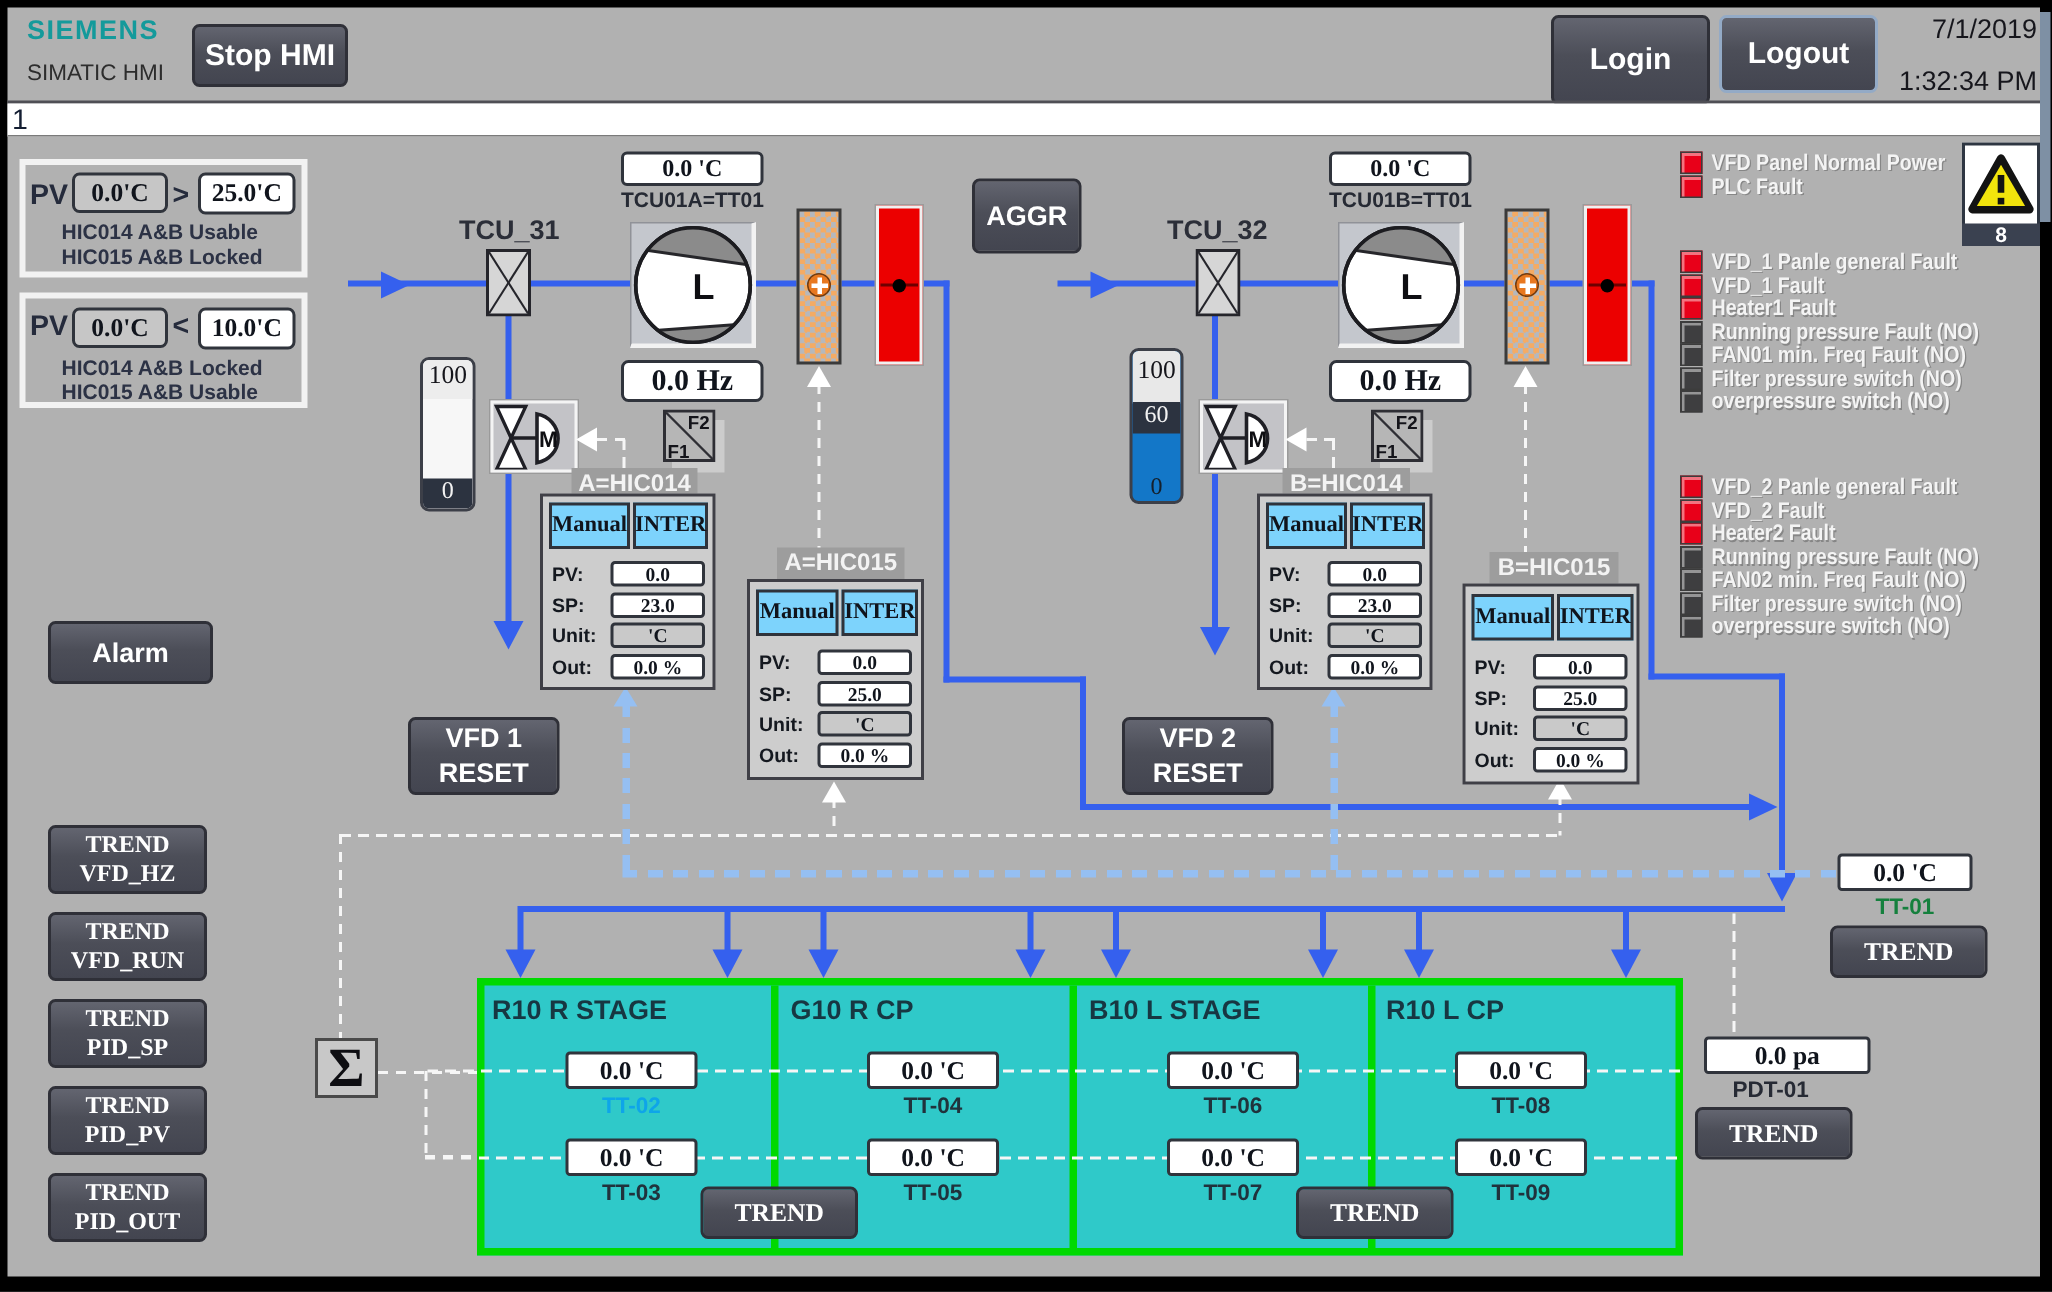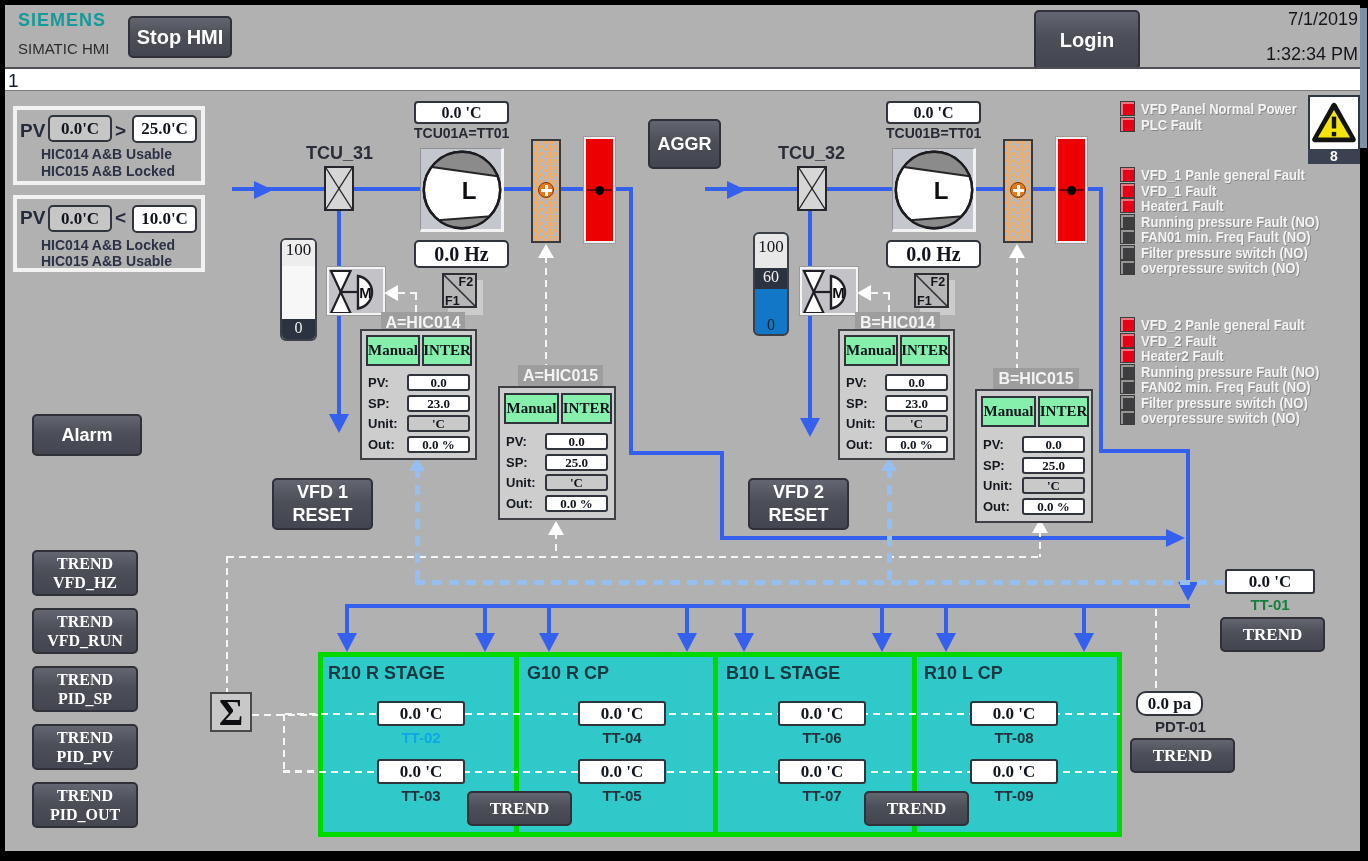--- a/index.html
+++ b/index.html
@@ -23,21 +23,21 @@
 .dwv{position:absolute;width:2px;background:repeating-linear-gradient(180deg,#f6f6f6 0 7px,rgba(0,0,0,0) 7px 12px);}
 .dbh{position:absolute;height:5px;background:repeating-linear-gradient(90deg,#95bff2 0 10px,rgba(0,0,0,0) 10px 17px);}
 .dbv{position:absolute;width:5px;background:repeating-linear-gradient(180deg,#95bff2 0 10px,rgba(0,0,0,0) 10px 17px);}
 .wau{position:absolute;width:0;height:0;border-left:8px solid transparent;
   border-right:8px solid transparent;border-bottom:14px solid #fff;}
 .wal{position:absolute;width:0;height:0;border-top:8px solid transparent;
   border-bottom:8px solid transparent;border-right:14px solid #fff;}
 .bau{position:absolute;width:0;height:0;border-left:8px solid transparent;
   border-right:8px solid transparent;border-bottom:13px solid #95bff2;}
 .hic{position:absolute;background:#cdcdcd;border:2px solid #3f3f46;box-sizing:border-box;}
-.hbtn{position:absolute;height:31px;background:#86efac;border:2px solid #2f333b;
+.hbtn{position:absolute;height:31px;background:#7dd3fc;border:2px solid #2f333b;
   font-family:"Liberation Serif",serif;font-weight:bold;font-size:15px;color:#10141c;
   display:flex;align-items:center;justify-content:center;box-sizing:border-box;}
 .hrl{position:absolute;left:6px;font-weight:bold;font-size:13px;color:#14181f;}
 .hrv{position:absolute;left:45px;width:63px;height:17px;background:#fff;
   border:2px solid #30343c;border-radius:3px;font-family:"Liberation Serif",serif;
   font-weight:bold;font-size:13px;color:#10141c;display:flex;align-items:center;
   justify-content:center;box-sizing:border-box;}
 .hlabel{position:absolute;background:#9d9d9d;color:#f3f3f3;font-weight:bold;
   font-size:16px;display:flex;align-items:center;justify-content:center;}
 .frow{position:absolute;left:1120px;display:flex;align-items:center;}
@@ -52,20 +52,21 @@
 </style>
 </head>
 <body>
 <div id="scr">
 <div class="bg"></div>
 
 <div class="ab" style="left:18px;top:10px;font-size:18px;font-weight:bold;color:#149a9b;letter-spacing:1px;">SIEMENS</div>
 <div class="ab" style="left:18px;top:40px;font-size:15px;color:#2d2d2d;">SIMATIC HMI</div>
 <div class="ab btn" style="left:128px;top:16px;width:104px;height:42px;font-size:20px;">Stop HMI</div>
 <div class="ab btn" style="left:1034px;top:10px;width:106px;height:60px;font-size:20px;">Login</div>
+<div class="ab btn" style="left:1146px;top:10px;width:106px;height:52px;font-size:20px;border-color:#93aac6;">Logout</div>
 <div class="ab" style="left:1230px;top:9px;width:128px;font-size:18px;color:#16161c;text-align:right;">7/1/2019</div>
 <div class="ab" style="left:1210px;top:44px;width:148px;font-size:18px;color:#16161c;text-align:right;">1:32:34 PM</div>
 <div class="ab" style="left:5px;top:67px;width:1355px;height:2px;background:#4f4f55;"></div>
 <div class="ab" style="left:5px;top:69px;width:1355px;height:22px;background:#fff;border-bottom:1px solid #7a7a7a;"></div>
 <div class="ab" style="left:8px;top:70px;font-size:19px;color:#141e32;">1</div>
 
 <div class="ab" style="left:13px;top:106px;width:192px;height:79px;border:4px solid #f2f2f2;"></div>
 <div class="ab" style="left:20px;top:120px;font-size:19px;font-weight:bold;color:#252b3c;">PV</div>
 <div class="ab vb" style="left:48px;top:115px;width:64px;height:27px;font-size:17px;background:#c6c6c6;border-radius:5px;">0.0'C</div>
 <div class="ab" style="left:115px;top:120px;font-size:19px;font-weight:bold;color:#252b3c;">&gt;</div>
@@ -353,21 +354,21 @@
 <div class="ab ttl" style="left:778px;top:787px;width:88px;font-size:15px;text-align:center;color:#20323c;">TT-07</div>
 <div class="ab ttl" style="left:970px;top:787px;width:88px;font-size:15px;text-align:center;color:#20323c;">TT-09</div>
 <div class="ab btn tser" style="left:467px;top:791px;width:105px;height:35px;font-size:17px;">TREND</div>
 <div class="ab btn tser" style="left:864px;top:791px;width:105px;height:35px;font-size:17px;">TREND</div>
 
 <div class="ab" style="left:210px;top:692px;width:42px;height:40px;background:#c8c8c8;border:2px solid #4a4a4a;display:flex;align-items:center;justify-content:center;font-family:'Liberation Serif',serif;font-size:37px;font-weight:bold;color:#0e0e12;">Σ</div>
 
 <div class="ab vb" style="left:1225px;top:569px;width:90px;height:25px;font-size:17px;">0.0 'C</div>
 <div class="ab ttl" style="left:1225px;top:596px;width:90px;font-size:15px;text-align:center;color:#15803d;">TT-01</div>
 <div class="ab btn tser" style="left:1220px;top:617px;width:105px;height:35px;font-size:17px;">TREND</div>
-<div class="ab vb" style="left:1136px;top:691px;width:67px;height:25px;font-size:17px;border-radius:10px;">0.0 pa</div>
+<div class="ab vb" style="left:1136px;top:691px;width:111px;height:25px;font-size:17px;">0.0 pa</div>
 <div class="ab ttl" style="left:1136px;top:718px;width:89px;font-size:15px;text-align:center;color:#262a34;">PDT-01</div>
 <div class="ab btn tser" style="left:1130px;top:738px;width:105px;height:35px;font-size:17px;">TREND</div>
 
 <div class="frow" style="top:100px;">
       <div class="fsq red"></div>
       <div class="ftx">VFD Panel Normal Power</div>
     </div>
 <div class="frow" style="top:116px;">
       <div class="fsq red"></div>
       <div class="ftx">PLC Fault</div>

